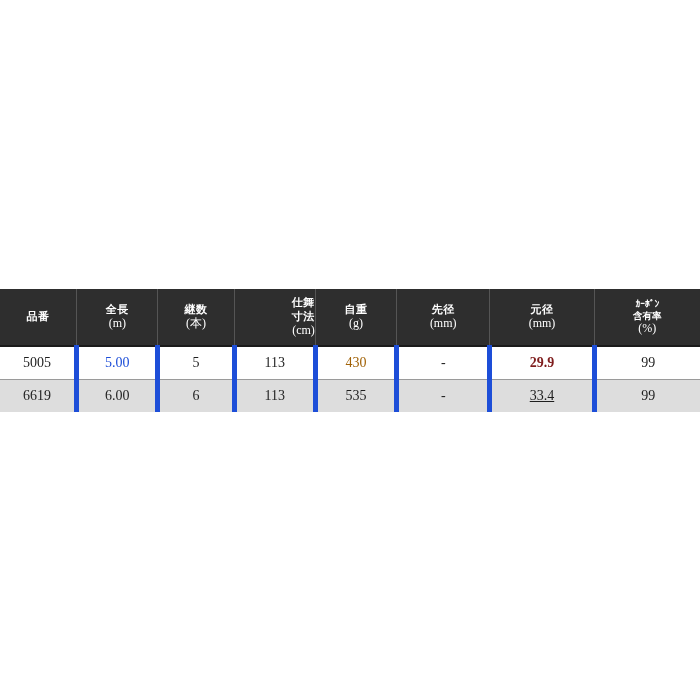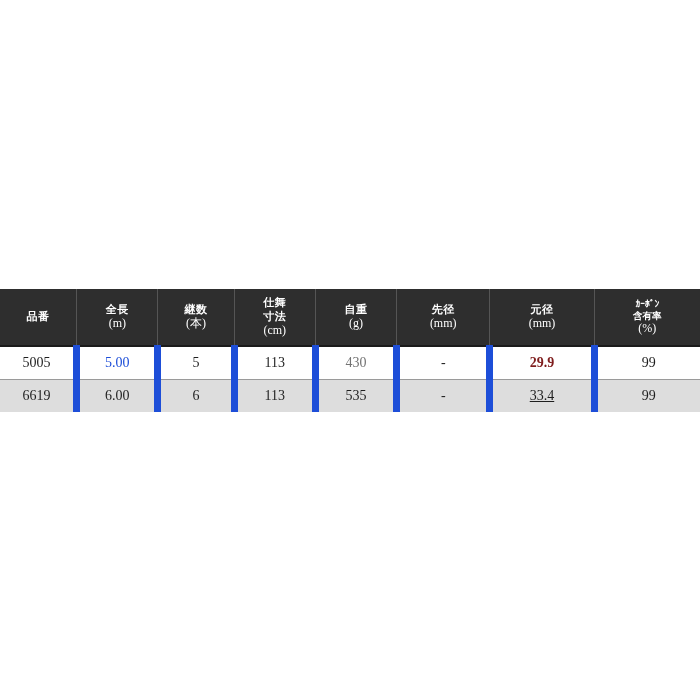--- a/index.html
+++ b/index.html
@@ -70,21 +70,21 @@
     font-size: 12px;
     font-weight: normal;
     letter-spacing: 0px;
   }
 
   
   tbody td {
     height: 32px;
     font-size: 14px;
     color: #1e1e1e;
-    border-right: 7px solid #1d4ed8;
+    border-right: 5px solid #1d4ed8;
     font-family: "Liberation Serif", "DejaVu Serif", serif;
   }
   tbody td:last-child {
     border-right: none;
   }
   tbody tr.row-odd {
     background: #ffffff;
   }
   tbody tr.row-even {
     background: #dddddd;
@@ -107,21 +107,21 @@
             <span class="jp">品番</span>
           </th>
           <th style="width: 80px; color: rgb(255, 255, 255);">
             <span class="jp">全長</span>
             <span class="unit">(m)</span>
           </th>
           <th style="width: 75px; color: rgb(255, 255, 255); margin-left: 12px;">
             <span class="jp">継数</span>
             <span class="unit">(本)</span>
           </th>
-          <th style="width: 80px; color: rgb(255, 255, 255);">
+          <th style="width: 80px; color: rgb(255, 255, 255); text-align: right;">
             <span class="jp">仕舞</span>
             <span class="jp">寸法</span>
             <span class="unit">(cm)</span>
           </th>
           <th style="width: 80px; color: rgb(255, 255, 255);">
             <span class="jp">自重</span>
             <span class="unit">(g)</span>
           </th>
           <th style="width: 92px; color: rgb(255, 255, 255);">
             <span class="jp">先径</span>
@@ -137,21 +137,21 @@
             <span class="unit">(%)</span>
           </th>
         </tr>
     </thead>
     <tbody>
         <tr class="row-odd" style="background: rgb(255, 255, 255);">
           <td style="color: rgb(30, 30, 30);">5005</td>
           <td style="color: #1d4ed8;">5.00</td>
           <td style="color: rgb(30, 30, 30);">5</td>
           <td style="color: rgb(30, 30, 30);">113</td>
-          <td style="color: #737373;">430</td>
+          <td style="color: #a16207;">430</td>
           <td style="color: rgb(30, 30, 30);">-</td>
           <td style="color: #7f1d1d; font-weight: bold;">29.9</td>
           <td style="color: rgb(30, 30, 30);">99</td>
         </tr>
         <tr class="row-even" style="background: rgb(221, 221, 221);">
           <td style="color: rgb(30, 30, 30);">6619</td>
           <td style="color: rgb(30, 30, 30); margin-top: 36px;">6.00</td>
           <td style="color: rgb(30, 30, 30);">6</td>
           <td style="color: rgb(30, 30, 30);">113</td>
           <td style="color: rgb(30, 30, 30);">535</td>

